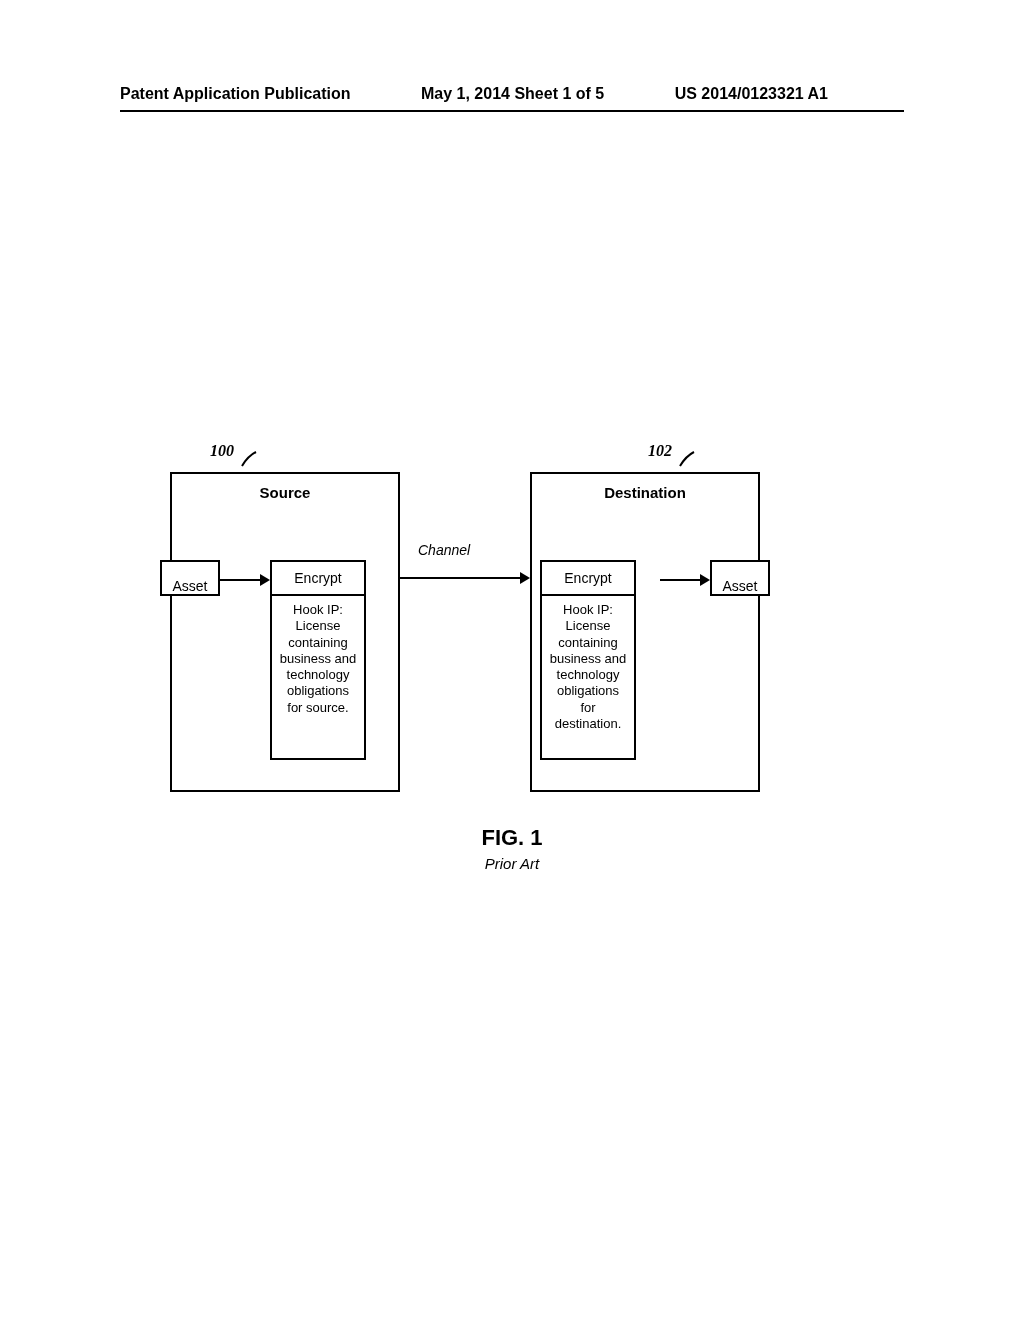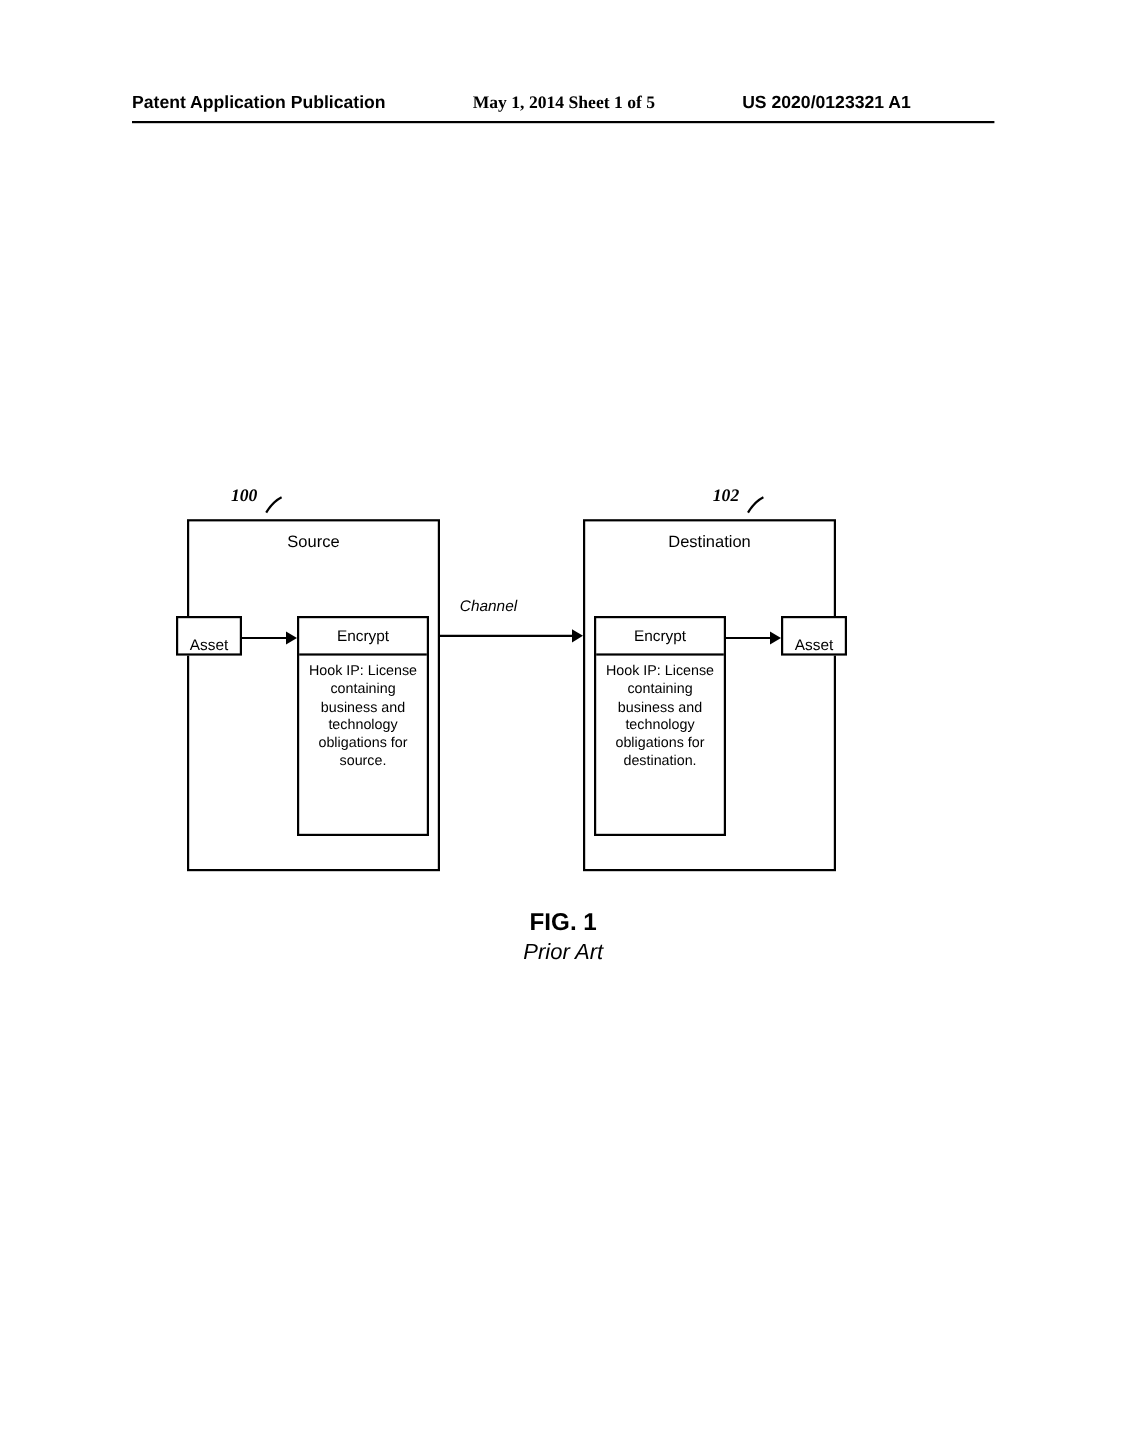--- a/index.html
+++ b/index.html
@@ -8,36 +8,36 @@
 
   .header {
     position: absolute;
     top: 85px; left: 0; width: 948px;
     display: flex;
     justify-content: space-between;
     padding: 0 120px;
     font-size: 16px;
     font-weight: bold;
   }
-  .header .center { text-align: left; font-family: Liberation Serif, serif; }
+  .header .center { text-align: left; }
   .header .right { text-align: right; }
   .hr { position: absolute; top: 110px; left: 120px; width: 784px; height: 2px; background: #000; }
 
   .diagram {
     position: absolute;
     top: 460px; left: 170px; width: 700px; height: 340px;
   }
 
   .big-box {
     border: 2px solid #000;
     position: absolute;
     width: 230px; height: 320px;
     background: #fff;
   }
-  .big-title { text-align: center; font-size: 15px; margin-top: 10px; }
+  .big-title { text-align: center; font-size: 15px; margin-top: 10px; font-weight: bold; }
 
   .ref-label {
     position: absolute;
     font-style: italic;
     font-weight: bold;
     font-size: 16px;
     font-family: "Times New Roman", serif;
   }
   .ref-tick {
     position: absolute;
@@ -49,53 +49,53 @@
     position: absolute;
     width: 60px; height: 36px;
     display: flex; align-items: flex-end; justify-content: center;
     font-size: 14px;
     background: #fff;
   }
 
   .encrypt-box {
     border: 2px solid #000;
     position: absolute;
-    width: 120px; height: 200px;
+    width: 96px; height: 200px;
     background: #fff;
     text-align: center;
     font-size: 14px;
   }
   .encrypt-title { margin-top: 8px; }
   .encrypt-hr { width: 100%; height: 2px; background: #000; margin-top: 8px; }
   .hook-text { padding: 6px 6px; line-height: 1.25; font-size: 13px; }
 
   .channel-label {
     position: absolute;
     font-size: 14px;
   }
 
   .fig-caption {
     position: absolute;
     top: 825px; left: 0; width: 1024px;
     text-align: center;
   }
   .fig-title { font-weight: bold; font-size: 22px; }
-  .fig-sub { font-style: italic; font-size: 20px; margin-top: 4px; }
+  .fig-sub { font-style: italic; font-size: 15px; margin-top: 4px; }
 
   svg { position: absolute; overflow: visible; }
 </style>
 </head>
 <body>
 
 <div class="page">
 
   <div class="header">
     <span>Patent Application Publication</span>
     <span class="center">May 1, 2014   Sheet 1 of 5</span>
-    <span class="right">US 2020/0123321 A1</span>
+    <span class="right">US 2014/0123321 A1</span>
   </div>
   <div class="hr"></div>
 
   <div class="diagram">
 
     <span class="ref-label" style="top:-18px; left:40px;">100</span>
     <svg class="ref-tick" style="top:-8px; left:72px;">
       <path d="M0 14 Q 6 4 14 0" stroke="#000" stroke-width="2" fill="none"></path>
     </svg>
 

